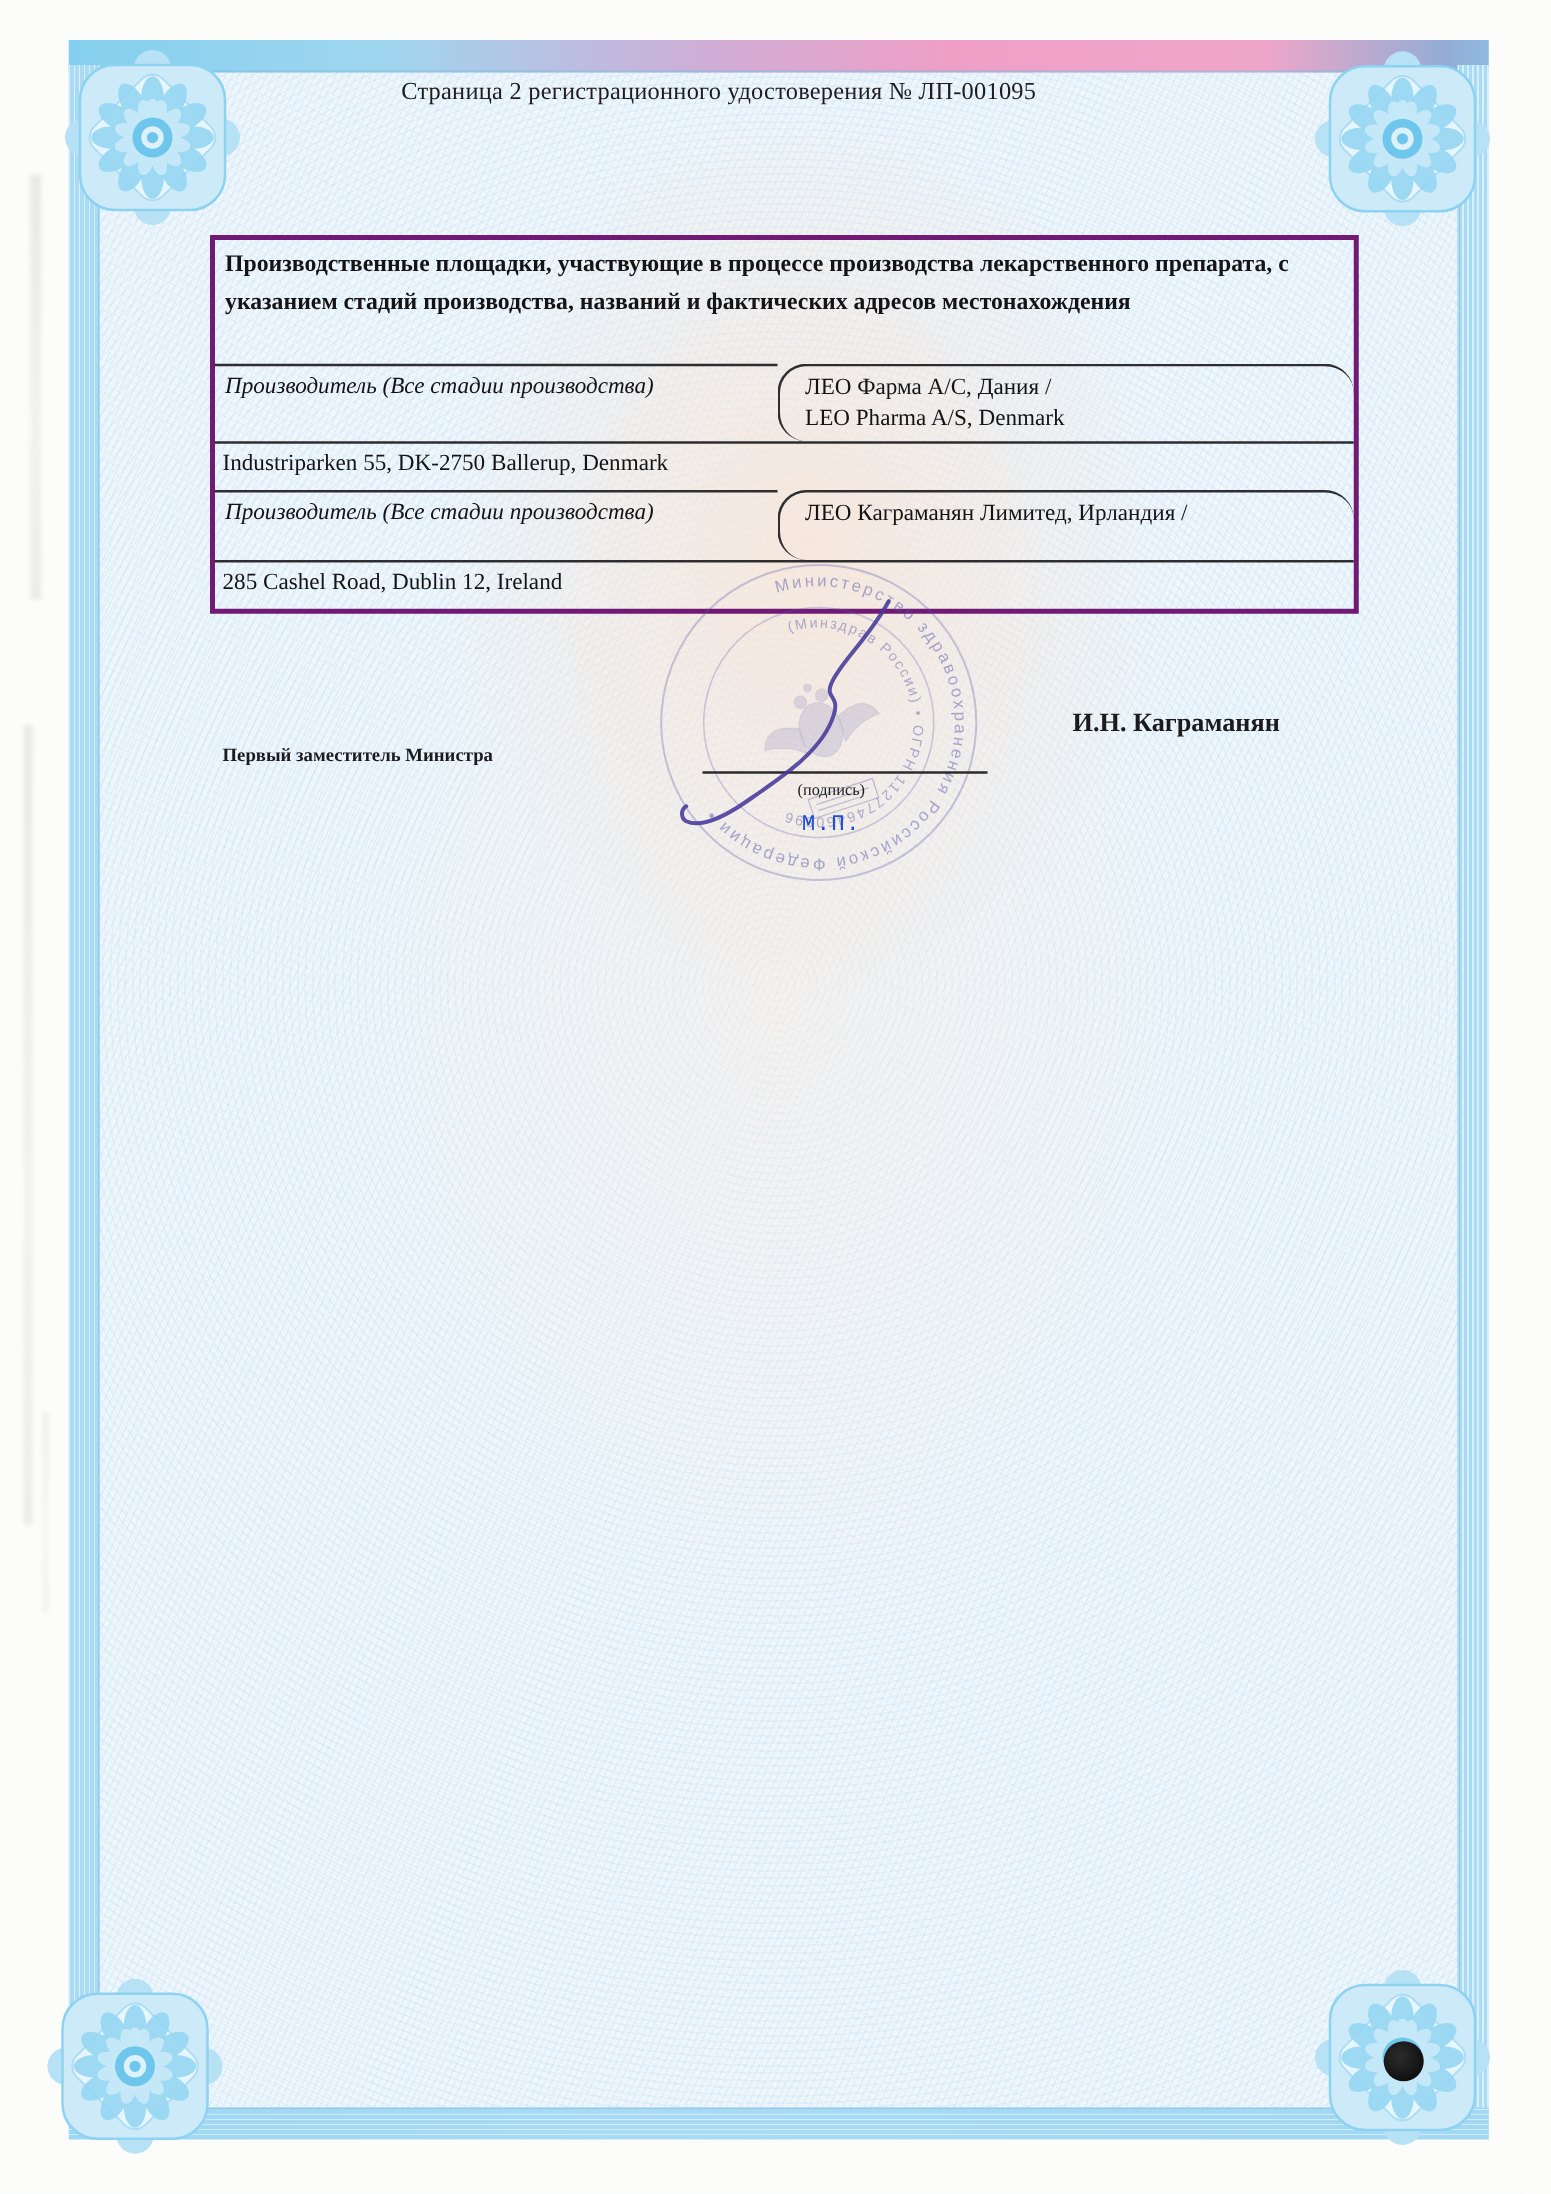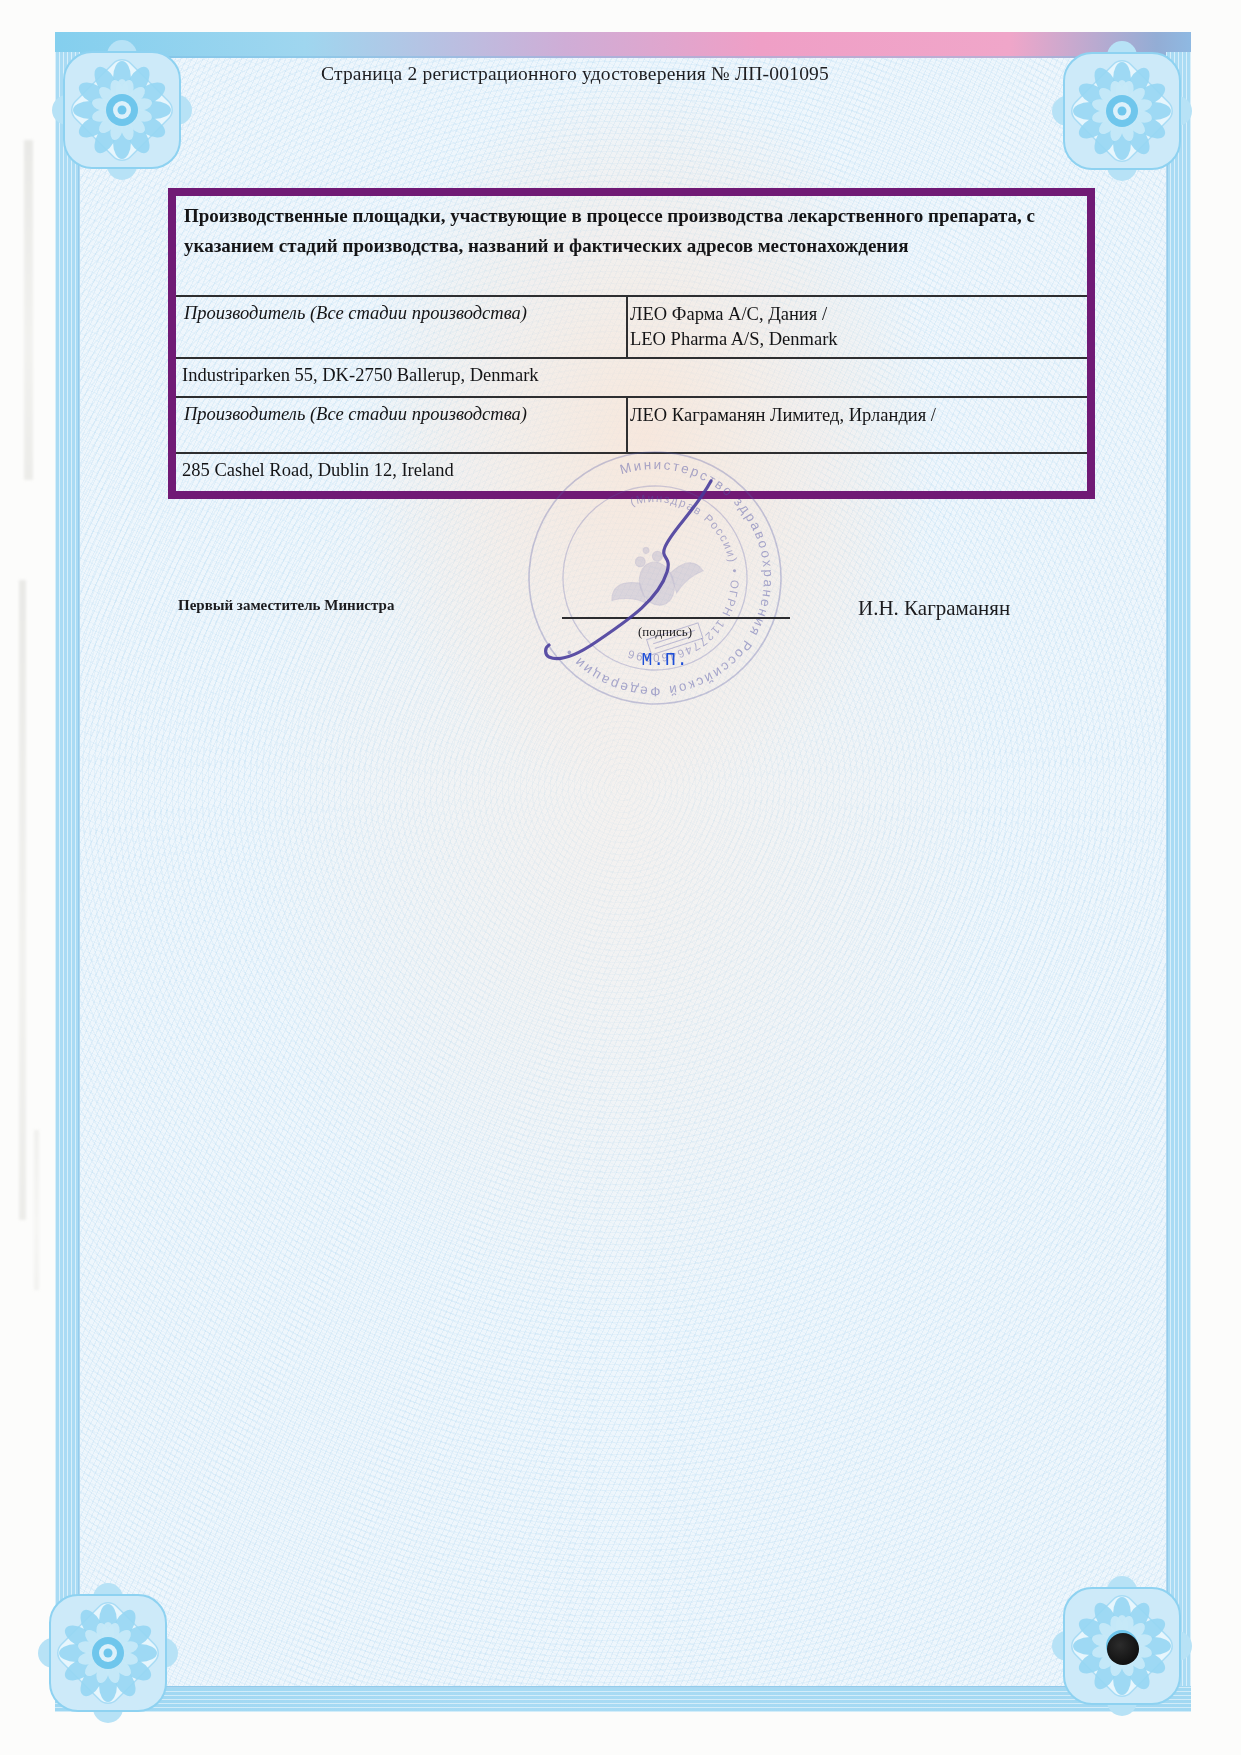--- a/index.html
+++ b/index.html
@@ -54,43 +54,43 @@
   
   .page-header{
     position:absolute;left:170px;top:63px;width:810px;
     text-align:center;font-size:19.5px;color:#1d1d20;letter-spacing:.2px;
   }
 
   
   .doc-table{
     position:absolute;left:168px;top:188px;width:911px;
     display:grid;grid-template-columns:450px 1fr;
-    border:8px solid #701a75;color:#141416;
+    border:4px solid #701a75;color:#141416;
     background:rgba(255,255,255,0.06);
   }
   .t-title{
     grid-column:1/3;font-weight:bold;font-size:19px;line-height:30px;
     padding:5px 8px 7px 8px;min-height:87px;
   }
   .t-left{
     border-top:2px solid #2e2e30;font-style:italic;font-size:18.5px;
     padding:6px 8px;min-height:42px;
   }
   .t-right{
     border-top:2px solid #2e2e30;border-left:2px solid #2e2e30;
-    font-size:18.5px;line-height:25px;padding:5px 2px;
+    font-size:18.5px;line-height:25px;padding:5px 20px;border-radius:23px;
   }
   .t-full{
     grid-column:1/3;border-top:2px solid #2e2e30;font-size:18.5px;
     padding:6px 6px;min-height:25px;
   }
 
   
   .sig-title{position:absolute;left:178px;top:597px;font-size:15px;font-weight:bold;color:#1b1b1e;}
-  .sig-name{position:absolute;left:858px;top:596px;font-size:21px;font-weight:normal;color:#1b1b1e;}
+  .sig-name{position:absolute;left:858px;top:566px;font-size:21px;font-weight:bold;color:#1b1b1e;}
   .sig-line{position:absolute;left:562px;top:617px;width:228px;border-top:2px solid #2b2b2e;}
   .sig-caption{position:absolute;left:585px;top:624px;width:160px;text-align:center;font-size:13px;color:#1e1e22;}
   .seal-mark{position:absolute;left:585px;top:650px;width:160px;text-align:center;font-size:18px;color:#1d4ed8;letter-spacing:1px;font-family:Liberation Mono, monospace;}
 
   .stamp-svg{position:absolute;left:515px;top:438px;}
   .pen-svg{position:absolute;left:530px;top:465px;}
 
   
   .rosette{position:absolute;width:144px;height:144px;}
   .rosette-tl{left:50px;top:38px;}

